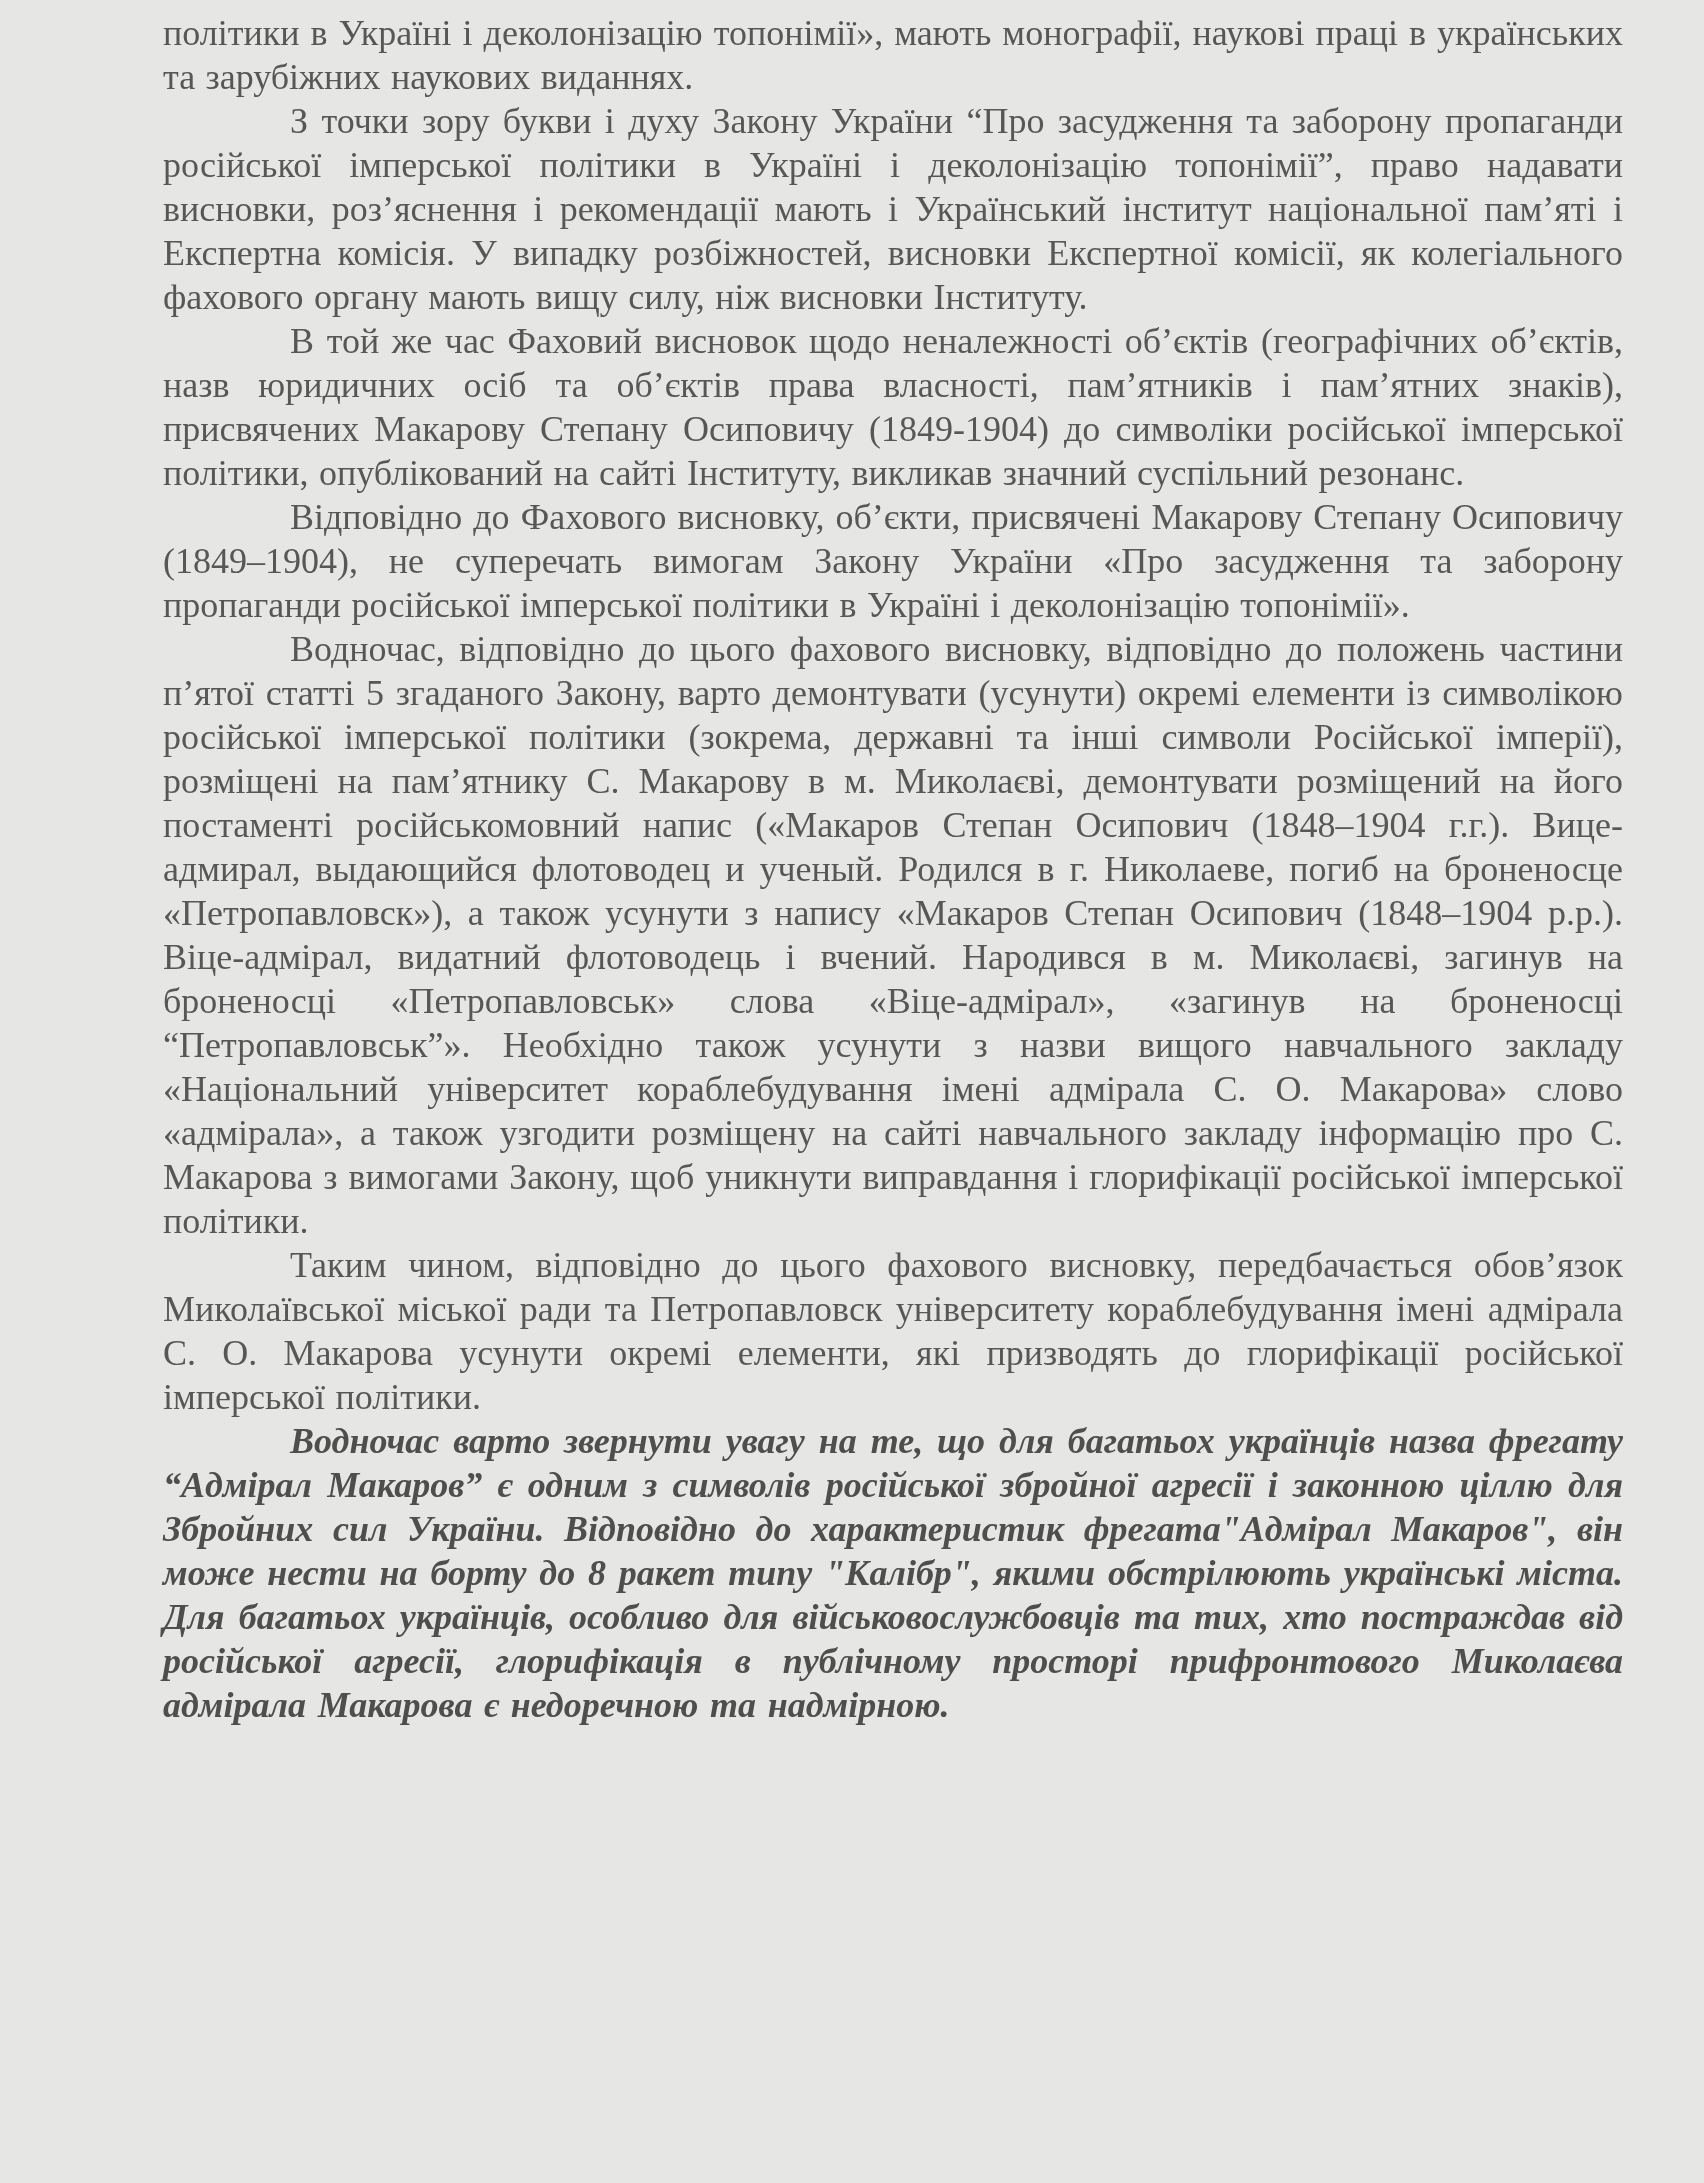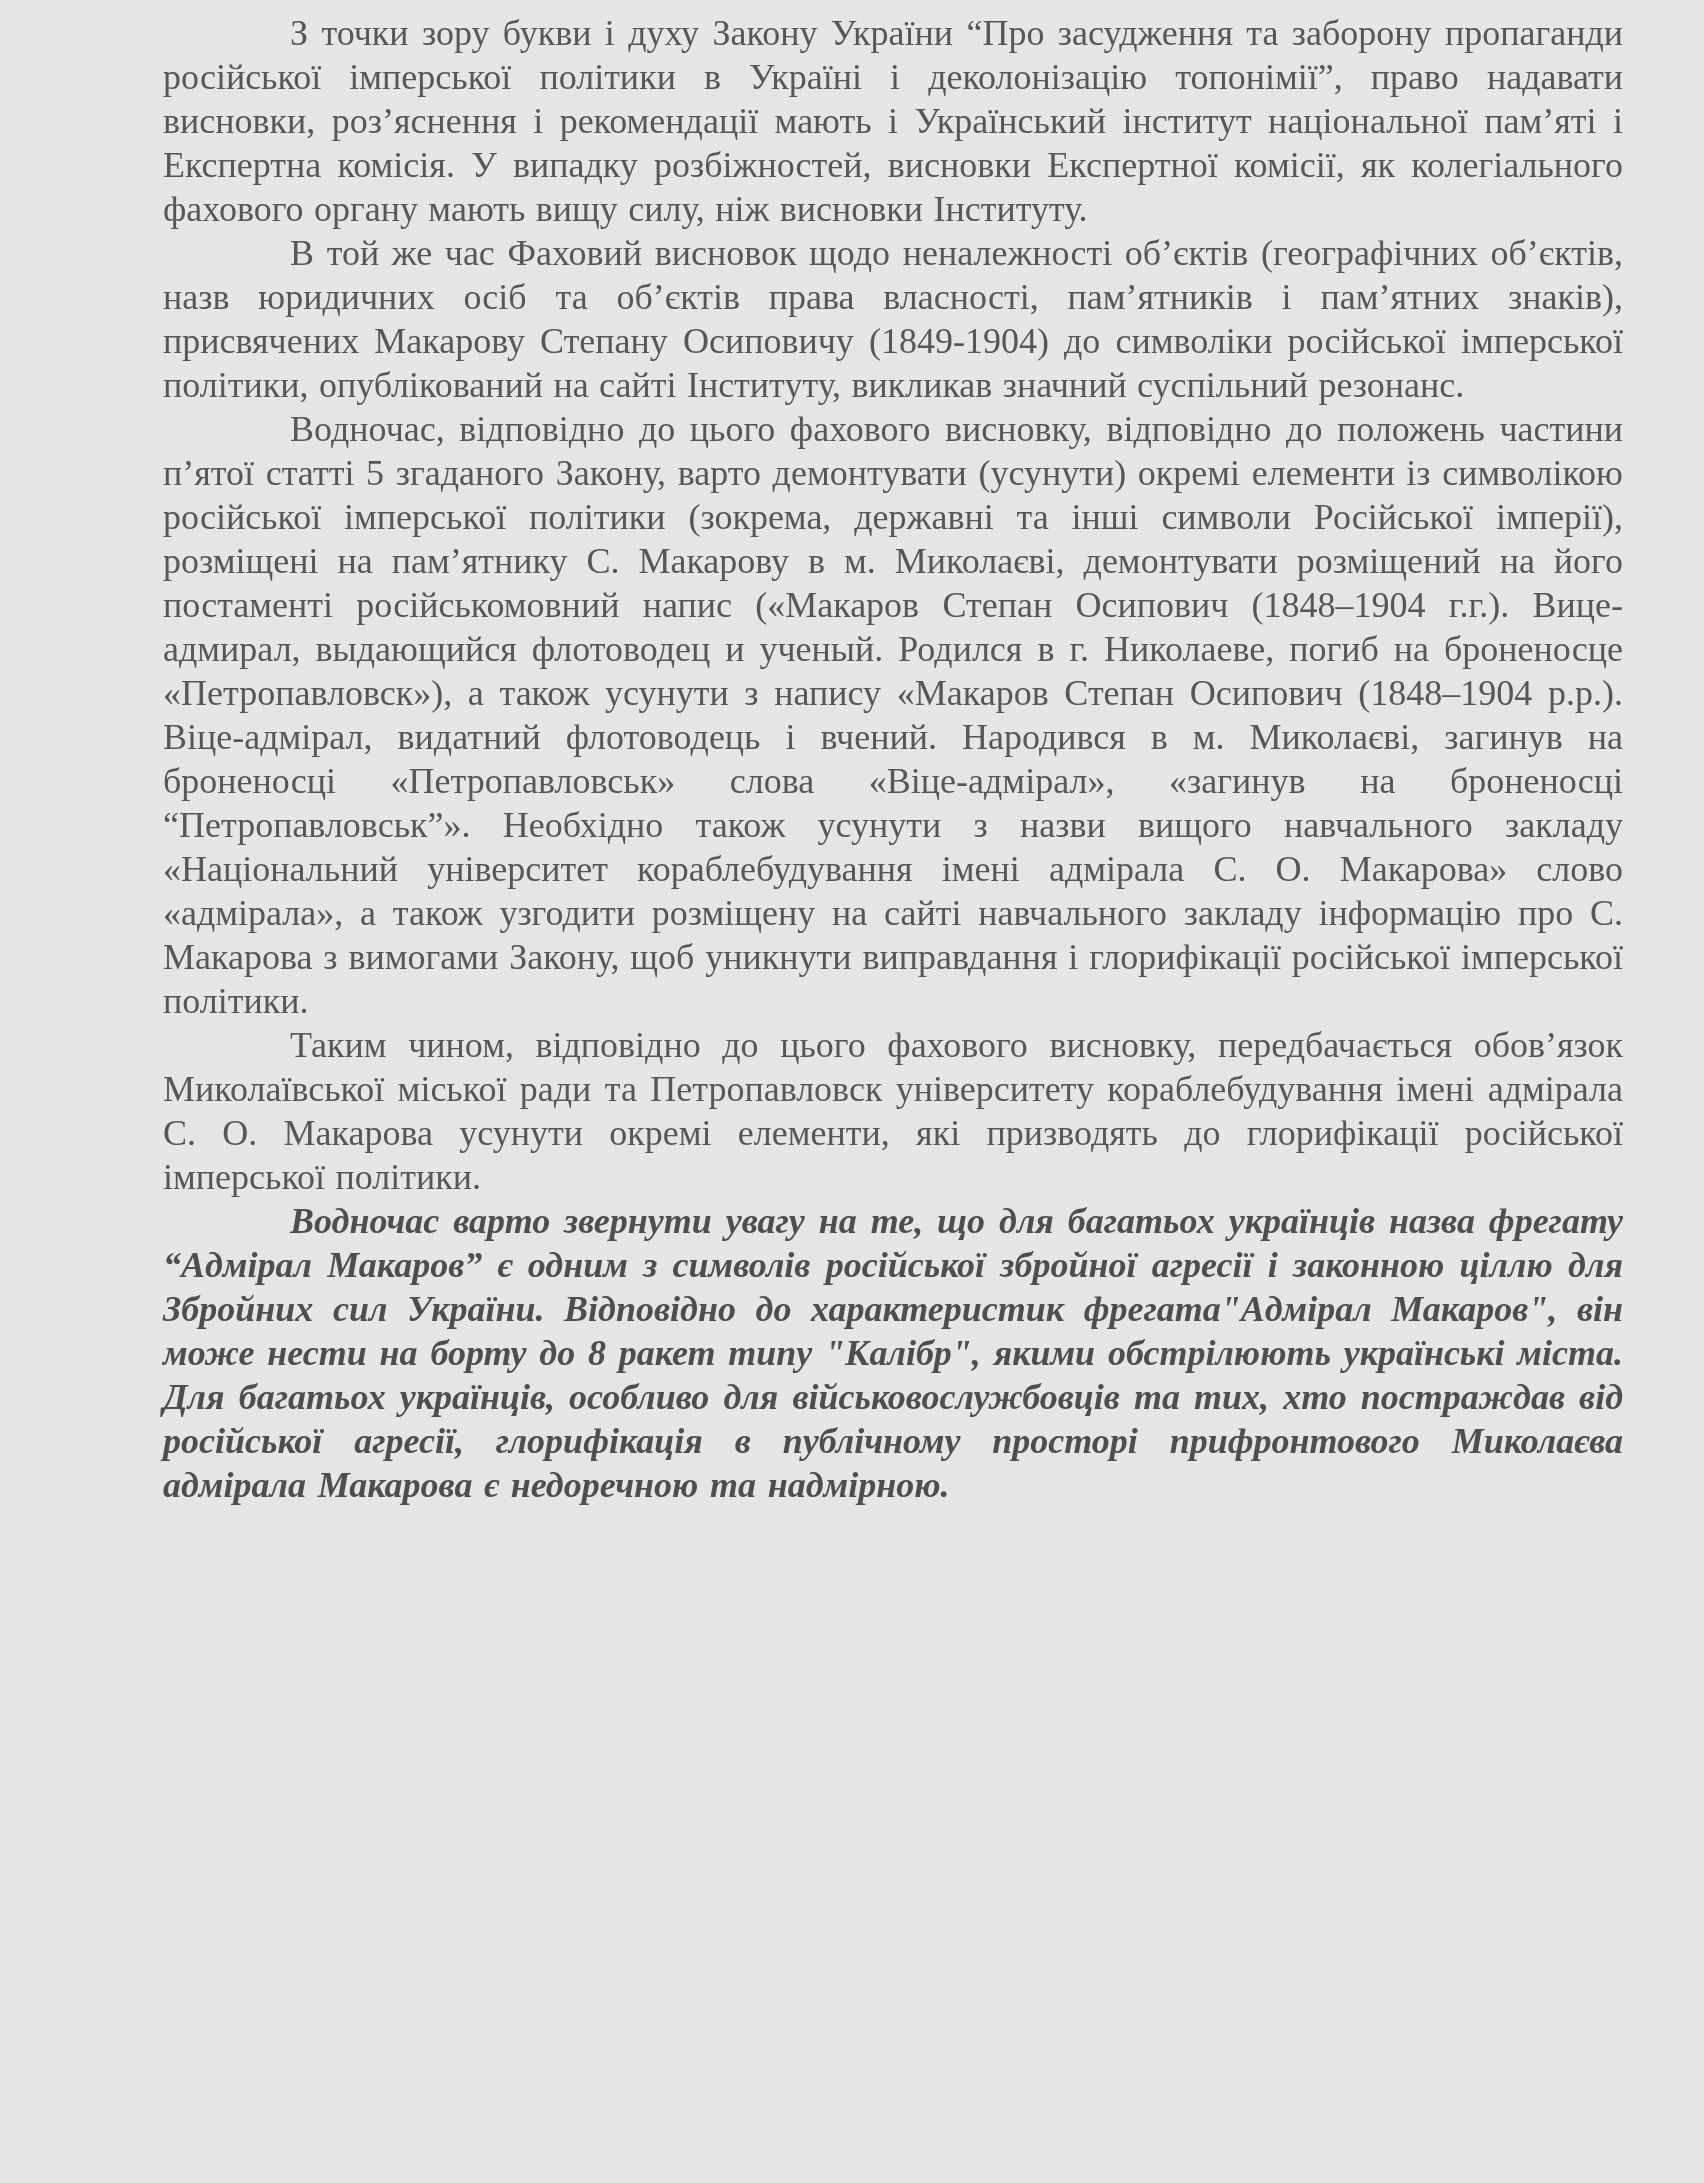--- a/index.html
+++ b/index.html
@@ -38,19 +38,21 @@
     font-weight: bold;
     color: var(--bold-color);
     word-spacing: 2.7px;
     font-style: italic;
   }
 </style>
 </head>
 <body>
 
 <main class="page">
+  <p class="para no-indent">політики в Україні і деколонізацію топонімії», мають монографії, наукові праці в українських та зарубіжних наукових виданнях.</p>
   <p class="para">З точки зору букви і духу Закону України “Про засудження та заборону пропаганди російської імперської політики в Україні і деколонізацію топонімії”, право надавати висновки, роз’яснення і рекомендації мають і Український інститут національної пам’яті і Експертна комісія. У випадку розбіжностей, висновки Експертної комісії, як колегіального фахового органу мають вищу силу, ніж висновки Інституту.</p>
   <p class="para">В той же час Фаховий висновок щодо неналежності об’єктів (географічних об’єктів, назв юридичних осіб та об’єктів права власності, пам’ятників і пам’ятних знаків), присвячених Макарову Степану Осиповичу (1849-1904) до символіки російської імперської політики, опублікований на сайті Інституту, викликав значний суспільний резонанс.</p>
+  <p class="para">Відповідно до Фахового висновку,  об’єкти, присвячені Макарову Степану Осиповичу (1849–1904), не суперечать вимогам Закону України «Про засудження та заборону пропаганди російської імперської політики в Україні і деколонізацію топонімії».</p>
   <p class="para">Водночас,  відповідно до цього фахового висновку, відповідно до положень частини п’ятої статті 5 згаданого Закону, варто демонтувати (усунути) окремі елементи із символікою російської імперської політики (зокрема, державні та інші символи Російської імперії), розміщені на пам’ятнику С. Макарову в м. Миколаєві, демонтувати розміщений на його постаменті російськомовний напис («Макаров Степан Осипович (1848–1904 г.г.). Вице-адмирал, выдающийся флотоводец и ученый. Родился в г. Николаеве, погиб на броненосце «Петропавловск»), а також усунути з напису «Макаров Степан Осипович (1848–1904 р.р.). Віце-адмірал, видатний флотоводець і вчений. Народився в м. Миколаєві, загинув на броненосці «Петропавловськ» слова «Віце-адмірал», «загинув на броненосці “Петропавловськ”». Необхідно також усунути з назви вищого навчального закладу «Національний університет кораблебудування імені адмірала С. О. Макарова» слово «адмірала», а також узгодити розміщену на сайті навчального закладу інформацію про С. Макарова з вимогами Закону, щоб уникнути виправдання і глорифікації російської імперської політики.</p>
   <p class="para">Таким чином, відповідно до цього фахового висновку, передбачається обов’язок Миколаївської міської ради та Петропавловск університету кораблебудування імені адмірала С. О. Макарова усунути окремі елементи, які призводять до глорифікації російської імперської політики.</p>
   <p class="para bold">Водночас варто звернути увагу на те, що для багатьох українців назва фрегату “Адмірал Макаров” є одним з символів російської збройної агресії і законною ціллю для Збройних сил України. Відповідно до характеристик фрегата"Адмірал Макаров", він може нести на борту до 8 ракет типу "Калібр", якими обстрілюють українські міста. Для багатьох українців, особливо для військовослужбовців та тих, хто постраждав від російської агресії, глорифікація в публічному просторі прифронтового Миколаєва адмірала Макарова є недоречною та надмірною.</p>
 </main>
 
 
 </body></html>

